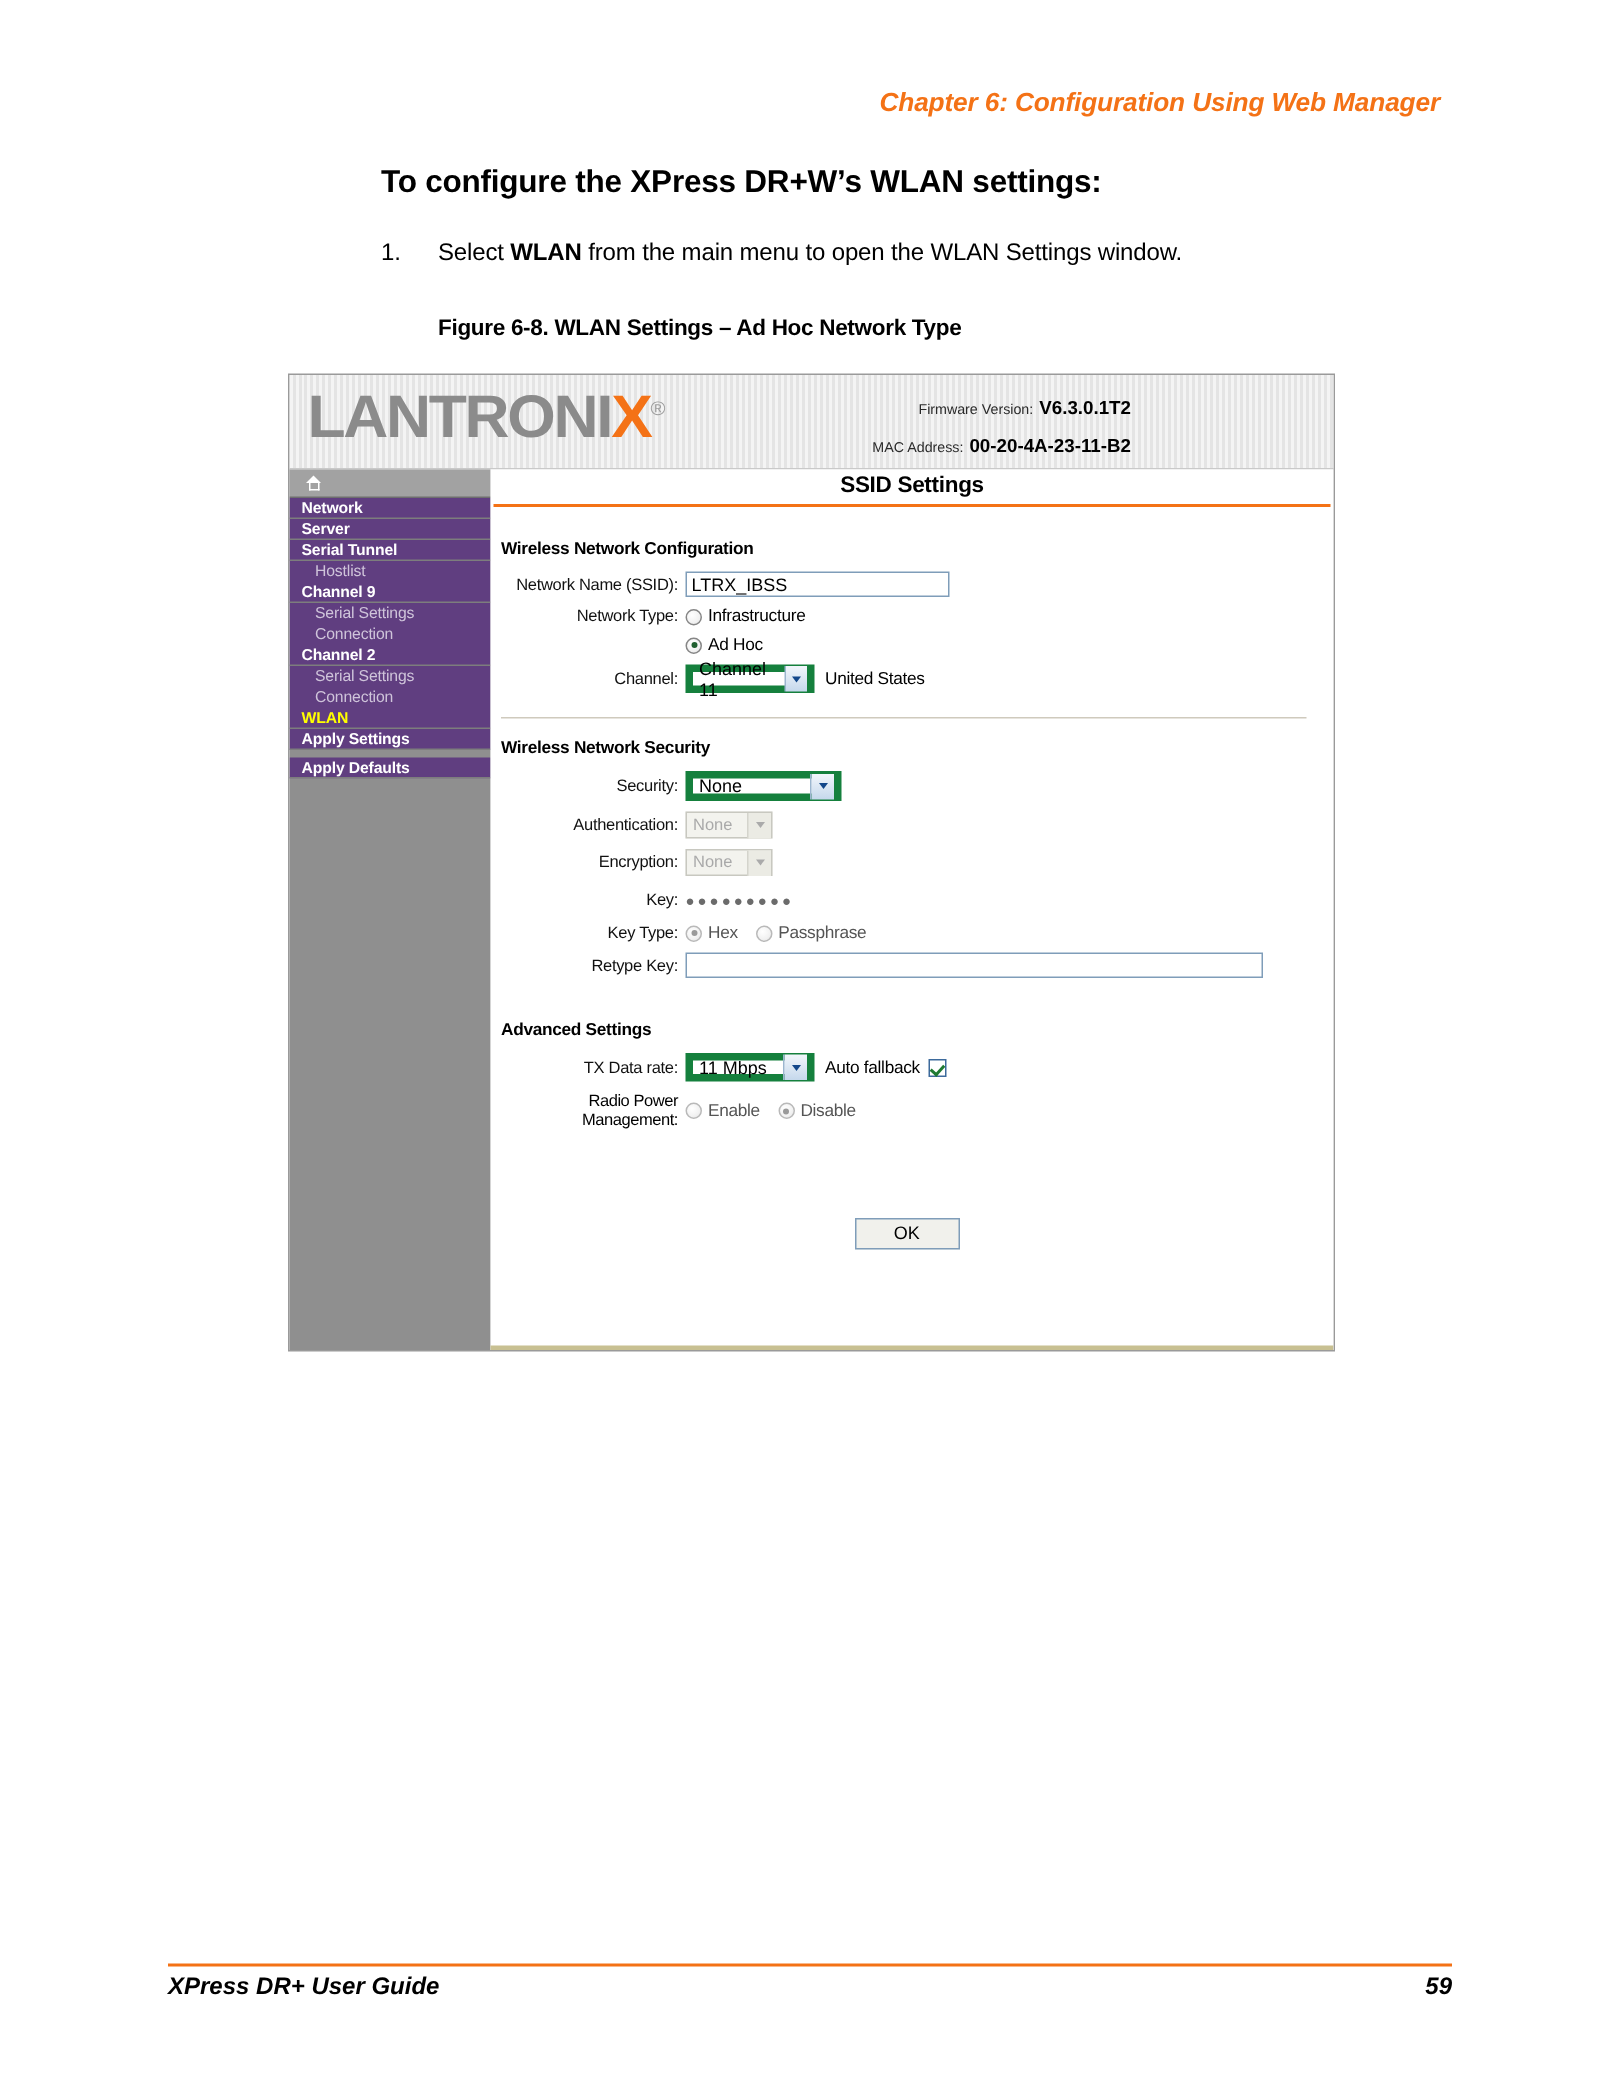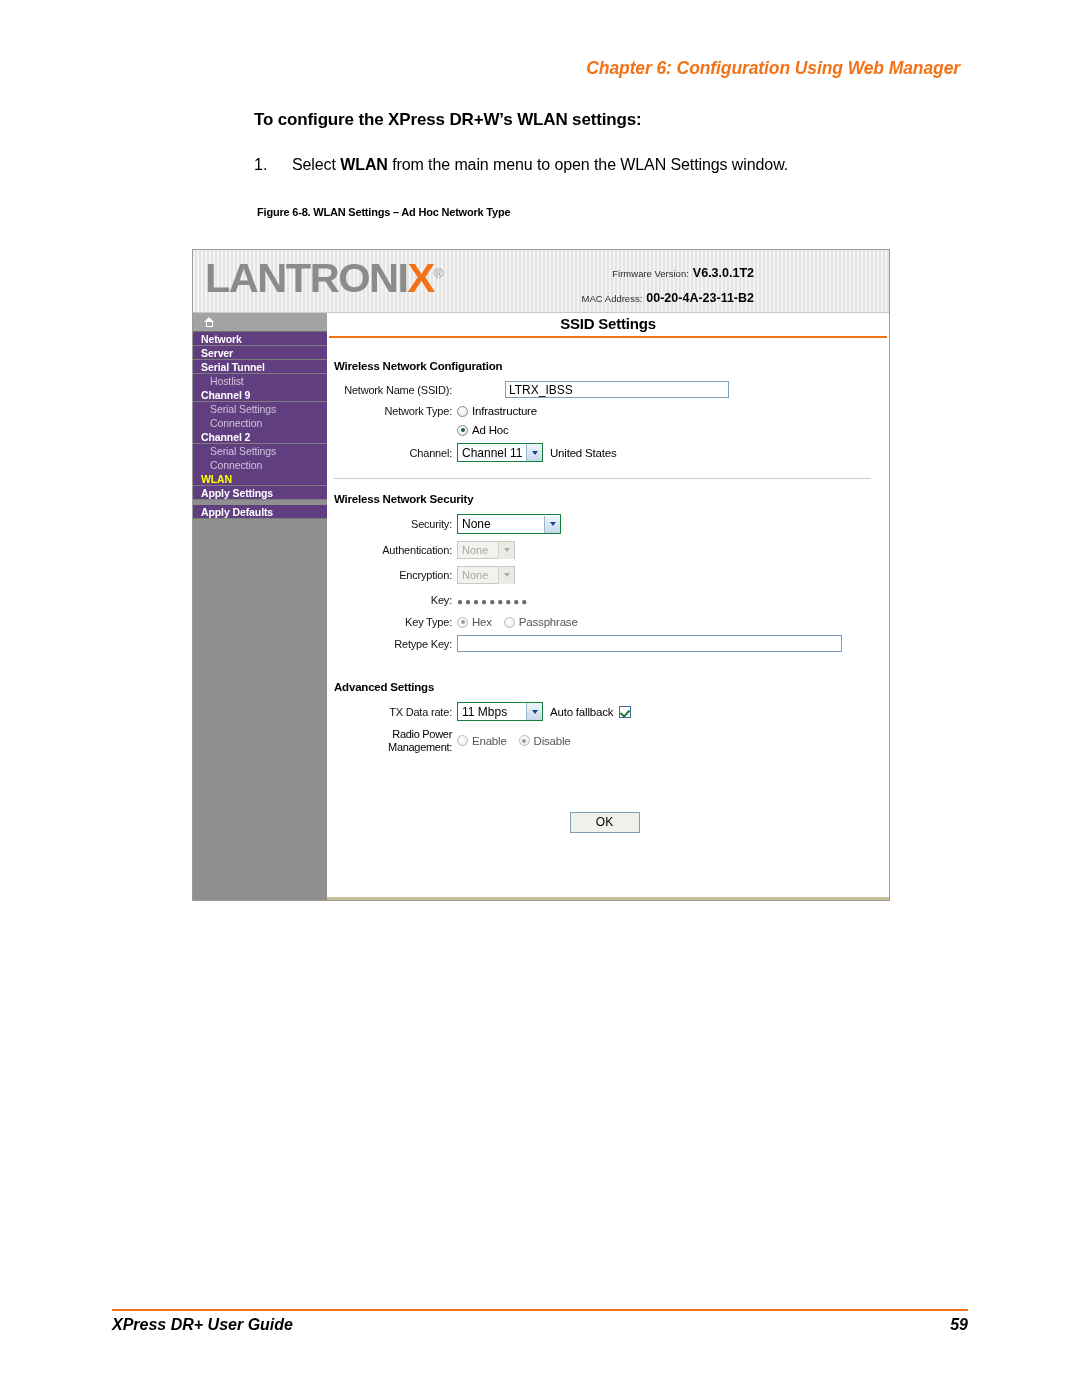--- a/index.html
+++ b/index.html
@@ -31,42 +31,42 @@
   }
 
   .doc-body {
     position: absolute;
     top: 110px;
     left: 192px;
     width: 760px;
   }
 
   .heading-1 {
-    font-size: 17px;
+    font-size: 21px;
     font-weight: bold;
     margin: 0 0 26px 62px;
     letter-spacing: -0.15px;
   }
 
   .step-row {
     display: flex;
     margin: 0 0 32px 62px;
     font-size: 16px;
   }
   .step-num {
     width: 38px;
     flex: 0 0 38px;
   }
   .step-text { letter-spacing: -0.1px; }
   .step-text b { font-weight: bold; }
 
   .figure-caption {
-    font-size: 11px;
-    font-weight: bold;
-    margin: 0 0 14px 65px;
+    font-size: 15px;
+    font-weight: bold;
+    margin: 0 0 14px 100px;
     letter-spacing: -0.2px;
   }
 
   
   .shot {
     position: absolute;
     top: 249px;
     left: 192px;
     width: 698px;
     height: 652px;
@@ -250,27 +250,27 @@
   input.txt {
     font-family: "Liberation Sans", sans-serif;
     font-size: 12px;
     height: 17px;
     border: 1px solid #7f9db9;
     background: #fff;
     padding: 0 3px;
     box-sizing: border-box;
     color: #000;
   }
-  .ssid-input { width: 224px; margin-left: 48px; }
+  .ssid-input { width: 176px; }
   .key-input { width: 385px; }
 
   .fake-select {
     display: inline-flex;
     align-items: center;
-    border: 1px solid #15803d;
+    border: 5px solid #15803d;
     background: #fff;
     height: 19px;
     box-sizing: border-box;
     font-size: 12px;
     padding-left: 4px;
     color: #000;
     position: relative;
   }
   .fake-select .caret {
     width: 15px;

